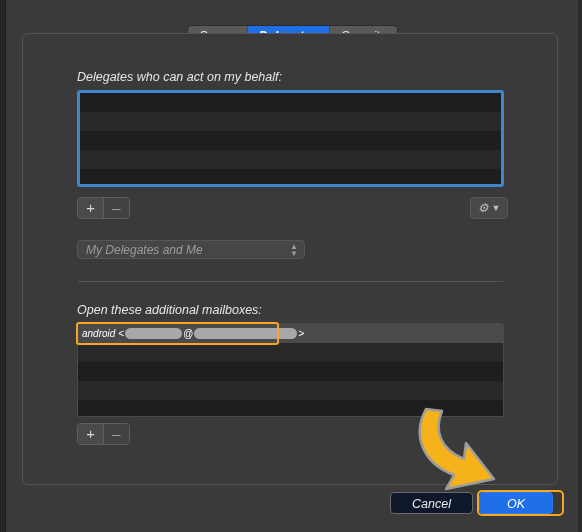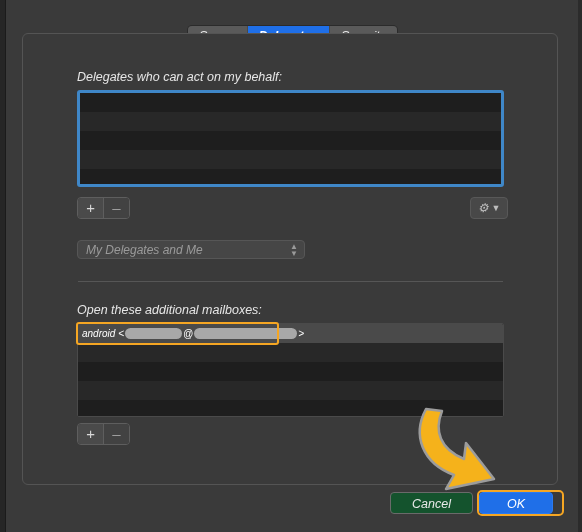--- a/index.html
+++ b/index.html
@@ -232,21 +232,21 @@
     border-radius: 4px;
     font-size: 12.5px;
     line-height: 22px;
     text-align: center;
     box-sizing: border-box;
     cursor: default;
   }
   #cancel-button {
     left: 390px; top: 492px;
     width: 83px;
-    background: #14532d;
+    background: #0f172a;
     color: #e9e9e9;
     border: 1px solid #6a6a6a;
   }
   #ok-button {
     left: 479px; top: 492px;
     width: 74px;
     background: #1f6fe8;
     color: #ffffff;
     border: 1px solid #2a7af0;
   }

